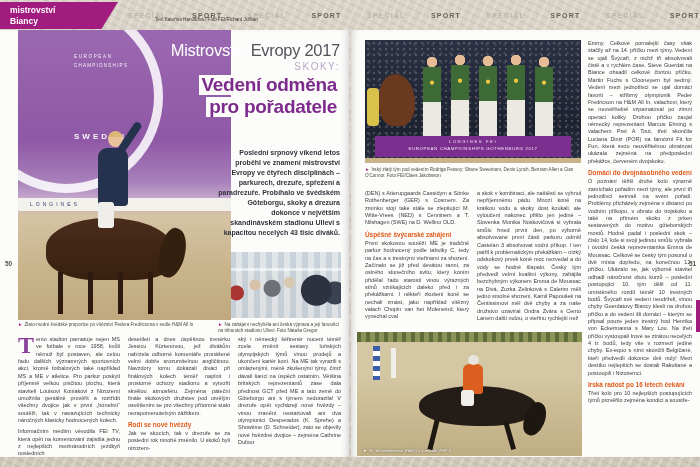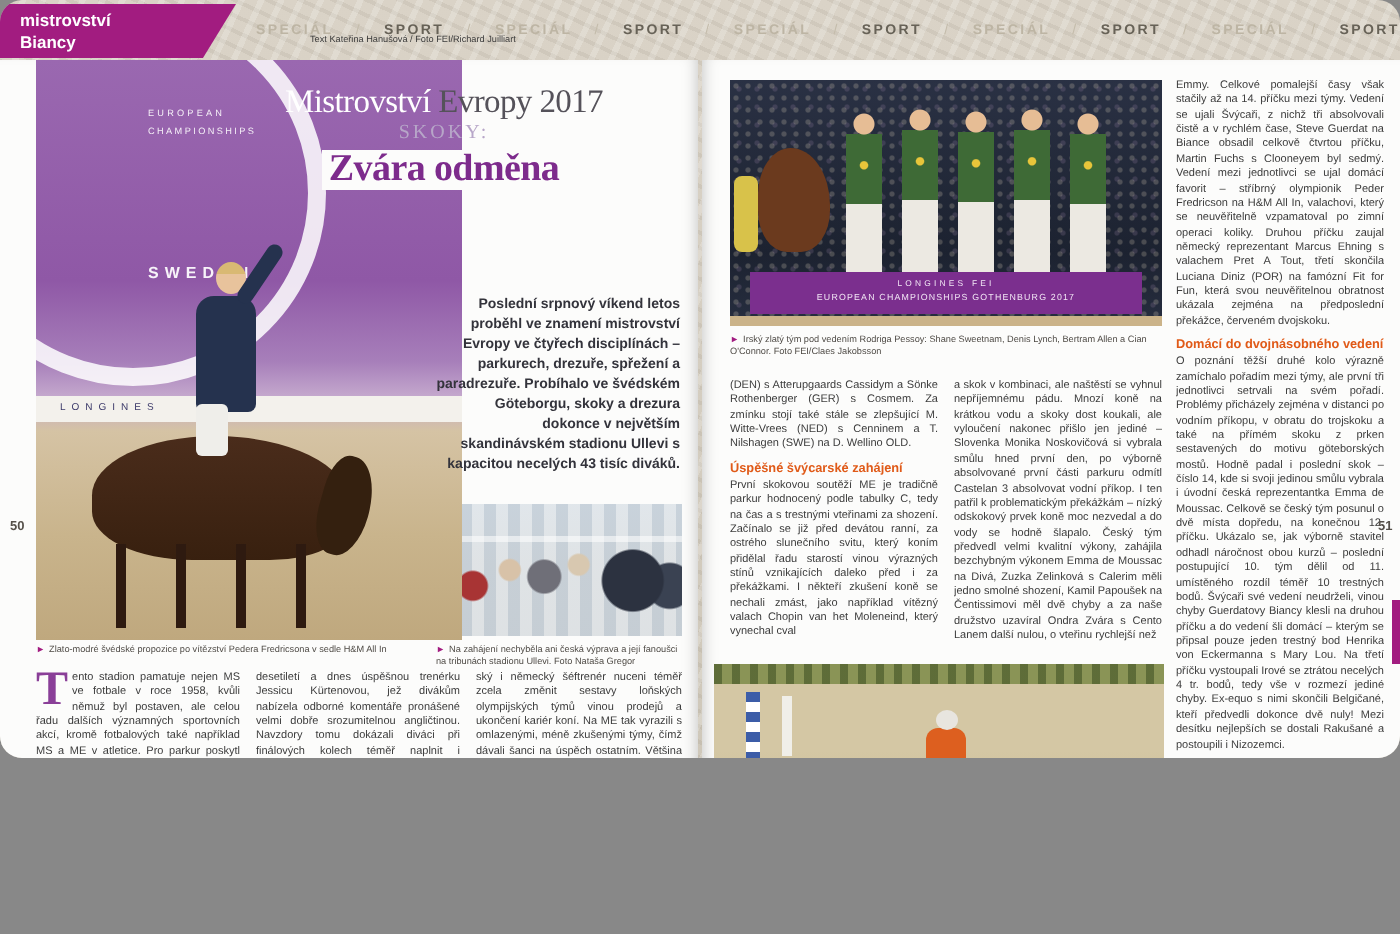--- a/index.html
+++ b/index.html
@@ -1,23 +1,22 @@
 <!DOCTYPE html>
 <html><head>
 <meta charset="utf-8">
 <style>
   html,body{margin:0;padding:0;background:#888;}
   .stage{
-    position:relative;width:700px;height:379px;overflow:hidden;
+    position:relative;width:700px;height:467px;overflow:hidden;
     font-family:"Liberation Sans",sans-serif;
     background:
       repeating-linear-gradient(115deg, rgba(255,255,255,.20) 0 3px, rgba(255,255,255,0) 3px 9px),
       repeating-linear-gradient(25deg, rgba(120,110,95,.10) 0 2px, rgba(120,110,95,0) 2px 7px),
       linear-gradient(#dad3c7,#cfc8ba);
-    border-radius: 11px;
   }
   .page{position:absolute;top:30px;height:427px;background:#fcfcfb;}
   .page-left{left:0;width:349px;box-shadow:inset -6px 0 8px -6px rgba(0,0,0,.25);}
   .page-right{left:351px;width:349px;box-shadow:inset 6px 0 8px -6px rgba(0,0,0,.25);}
 
   
   .tab{position:absolute;left:0;top:2px;width:118px;height:27px;background:#a21c80;
        clip-path:polygon(0 0,100% 0,86% 100%,0 100%);color:#fff;font-size:8.5px;font-weight:bold;
        line-height:1.25;padding:3px 0 0 10px;box-sizing:border-box;z-index:6;}
   .strip{position:absolute;left:128px;top:8px;width:572px;height:14px;display:flex;align-items:center;
@@ -41,21 +40,21 @@
   .hero-horse-head{position:absolute;left:142px;top:198px;width:25px;height:50px;background:#34200f;border-radius:40% 60% 50% 50%;transform:rotate(16deg);}
   .hero-legs{position:absolute;left:40px;top:242px;width:112px;height:42px;
              background:repeating-linear-gradient(90deg,#2e1a10 0 5px,rgba(0,0,0,0) 5px 30px);}
   .rider-torso{position:absolute;left:80px;top:118px;width:30px;height:58px;background:#25324e;border-radius:9px 9px 4px 4px;}
   .rider-head{position:absolute;left:90px;top:101px;width:15px;height:16px;border-radius:50%;
               background:linear-gradient(#d9b973 0 38%,#e8c39c 38%);}
   .rider-arm{position:absolute;left:108px;top:90px;width:8px;height:34px;background:#25324e;border-radius:4px;transform:rotate(34deg);}
   .rider-leg{position:absolute;left:80px;top:172px;width:16px;height:26px;background:#efeeea;border-radius:3px;}
 
   
-  .title{position:absolute;left:128px;top:42px;width:188px;text-align:center;z-index:3;line-height:1.05;font-family:Liberation Serif, serif;}
+  .title{position:absolute;left:152px;top:42px;width:188px;text-align:right;z-index:3;line-height:1.05;}
   .title-l1{font-size:16.5px;letter-spacing:-.3px;}
   .title-accent{color:#ffffff;}
   .title-rest{color:#55525a;}
   .title-kicker{font-size:10px;color:#b7a6c8;letter-spacing:1.5px;margin-top:3px;}
   .title-main{margin-top:2px;}
   .title-main span{display:inline-block;background:#fcfcfb;color:#7d2b8c;font-weight:bold;font-size:19px;letter-spacing:-.3px;padding:0 3px;}
 
   .credit{position:absolute;left:155px;top:17px;font-size:4.6px;color:#3a3a3a;z-index:6;}
 
   .intro{position:absolute;left:218px;top:148px;width:122px;font-size:7px;font-weight:bold;color:#33333b;
@@ -182,21 +181,22 @@
     <div class="rider-torso"></div>
     <div class="rider-head"></div>
     <div class="rider-arm"></div>
     <div class="rider-leg"></div>
   </div>
 
   <div class="credit">Text Kateřina Hanušová / Foto FEI/Richard Juilliart</div>
   <div class="title">
     <div class="title-l1"><span class="title-accent">Mistrovství</span><span class="title-rest"> Evropy 2017</span></div>
     <div class="title-kicker">SKOKY:</div>
-    <div class="title-main"><span>Zvára odměna</span></div>
+    <div class="title-main"><span>Vedení odměna</span></div>
+    <div class="title-main"><span>pro pořadatele</span></div>
   </div>
   <div class="intro">Poslední srpnový víkend letos proběhl ve znamení mistrovství Evropy ve čtyřech disciplínách – parkurech, drezuře, spřežení a paradrezuře. Probíhalo ve švédském Göteborgu, skoky a drezura dokonce v největším skandinávském stadionu Ullevi s kapacitou necelých 43 tisíc diváků.</div>
 
   <div class="crowd">
     <div class="crowd-band"></div>
   </div>
   <div class="caption cap-hero"><span class="cap-mark">►</span><span>Zlato-modré švédské propozice po vítězství Pedera Fredricsona v sedle H&amp;M All In</span></div>
   <div class="caption cap-crowd"><span class="cap-mark">►</span><span>Na zahájení nechyběla ani česká výprava a její fanoušci na tribunách stadionu Ullevi. Foto Nataša Gregor</span></div>
 
   <div class="col lc1">

